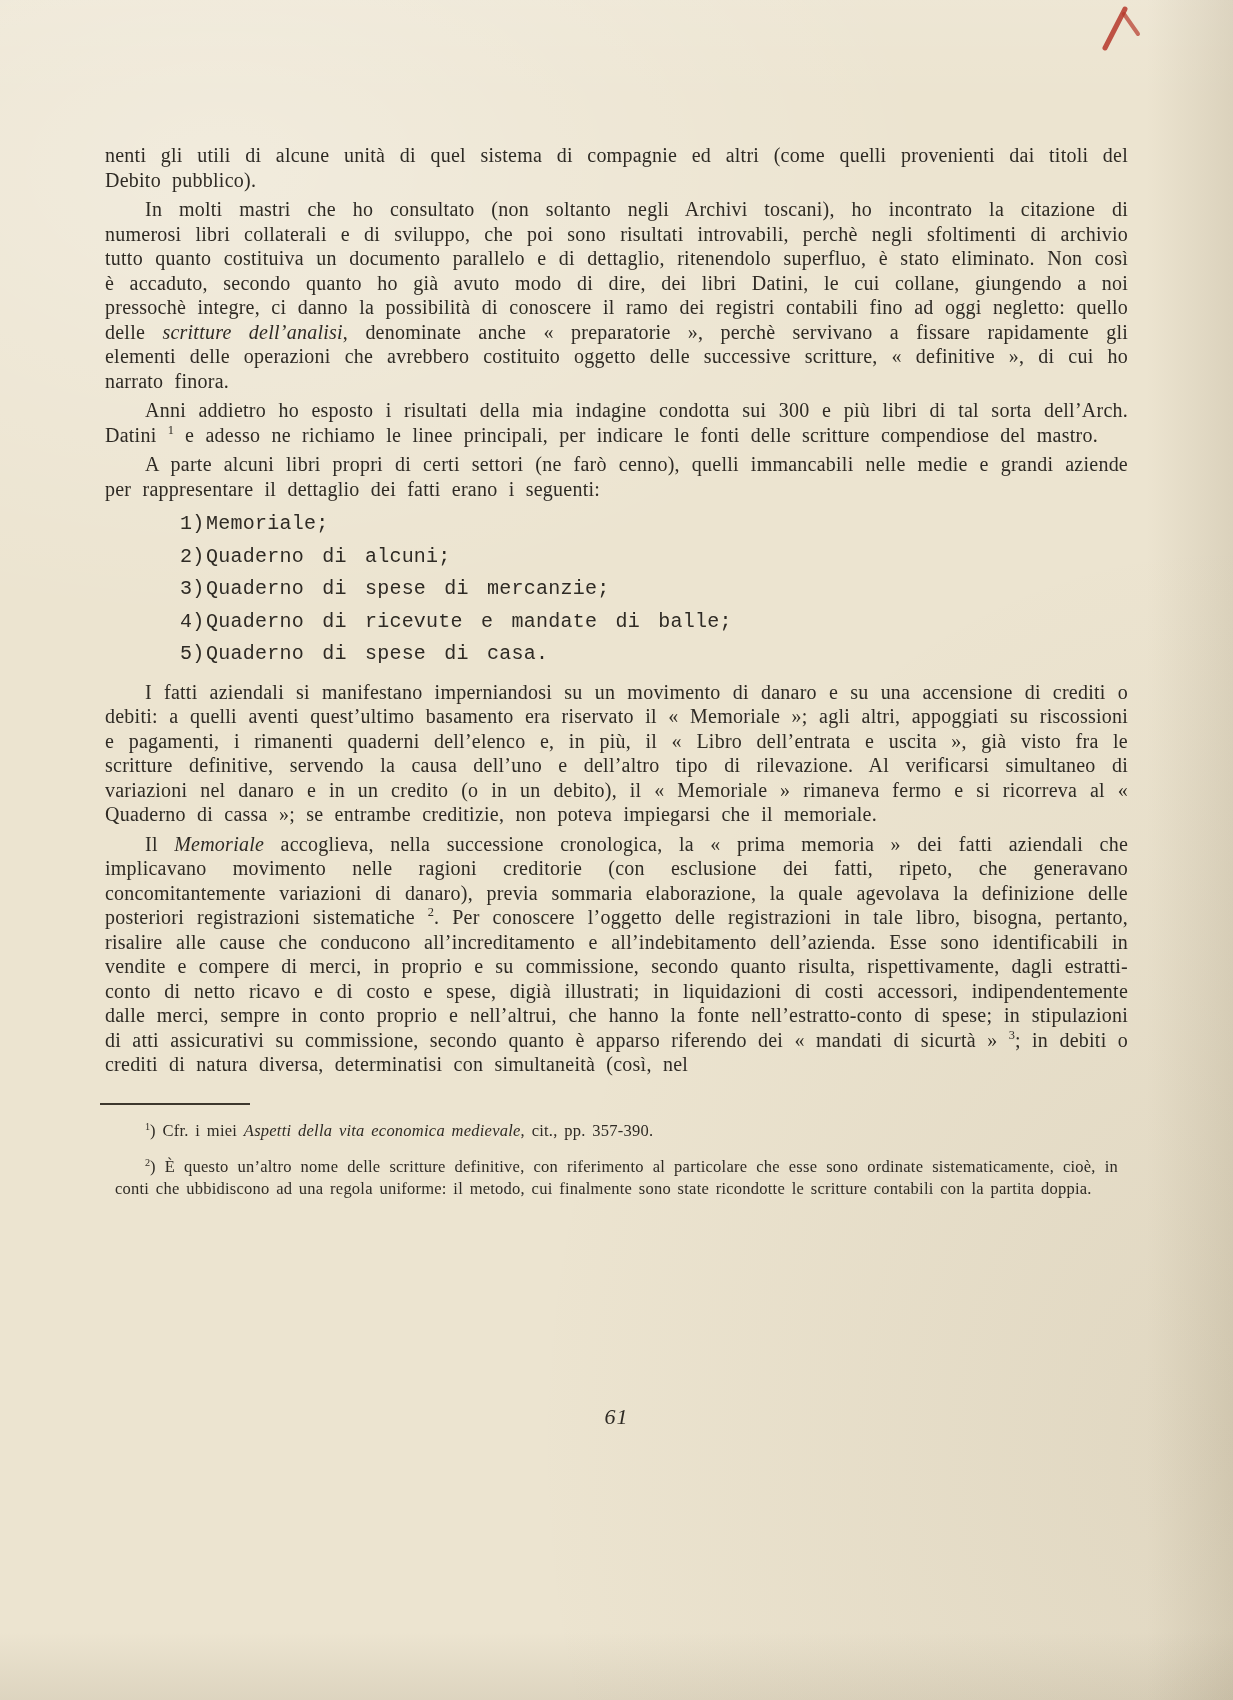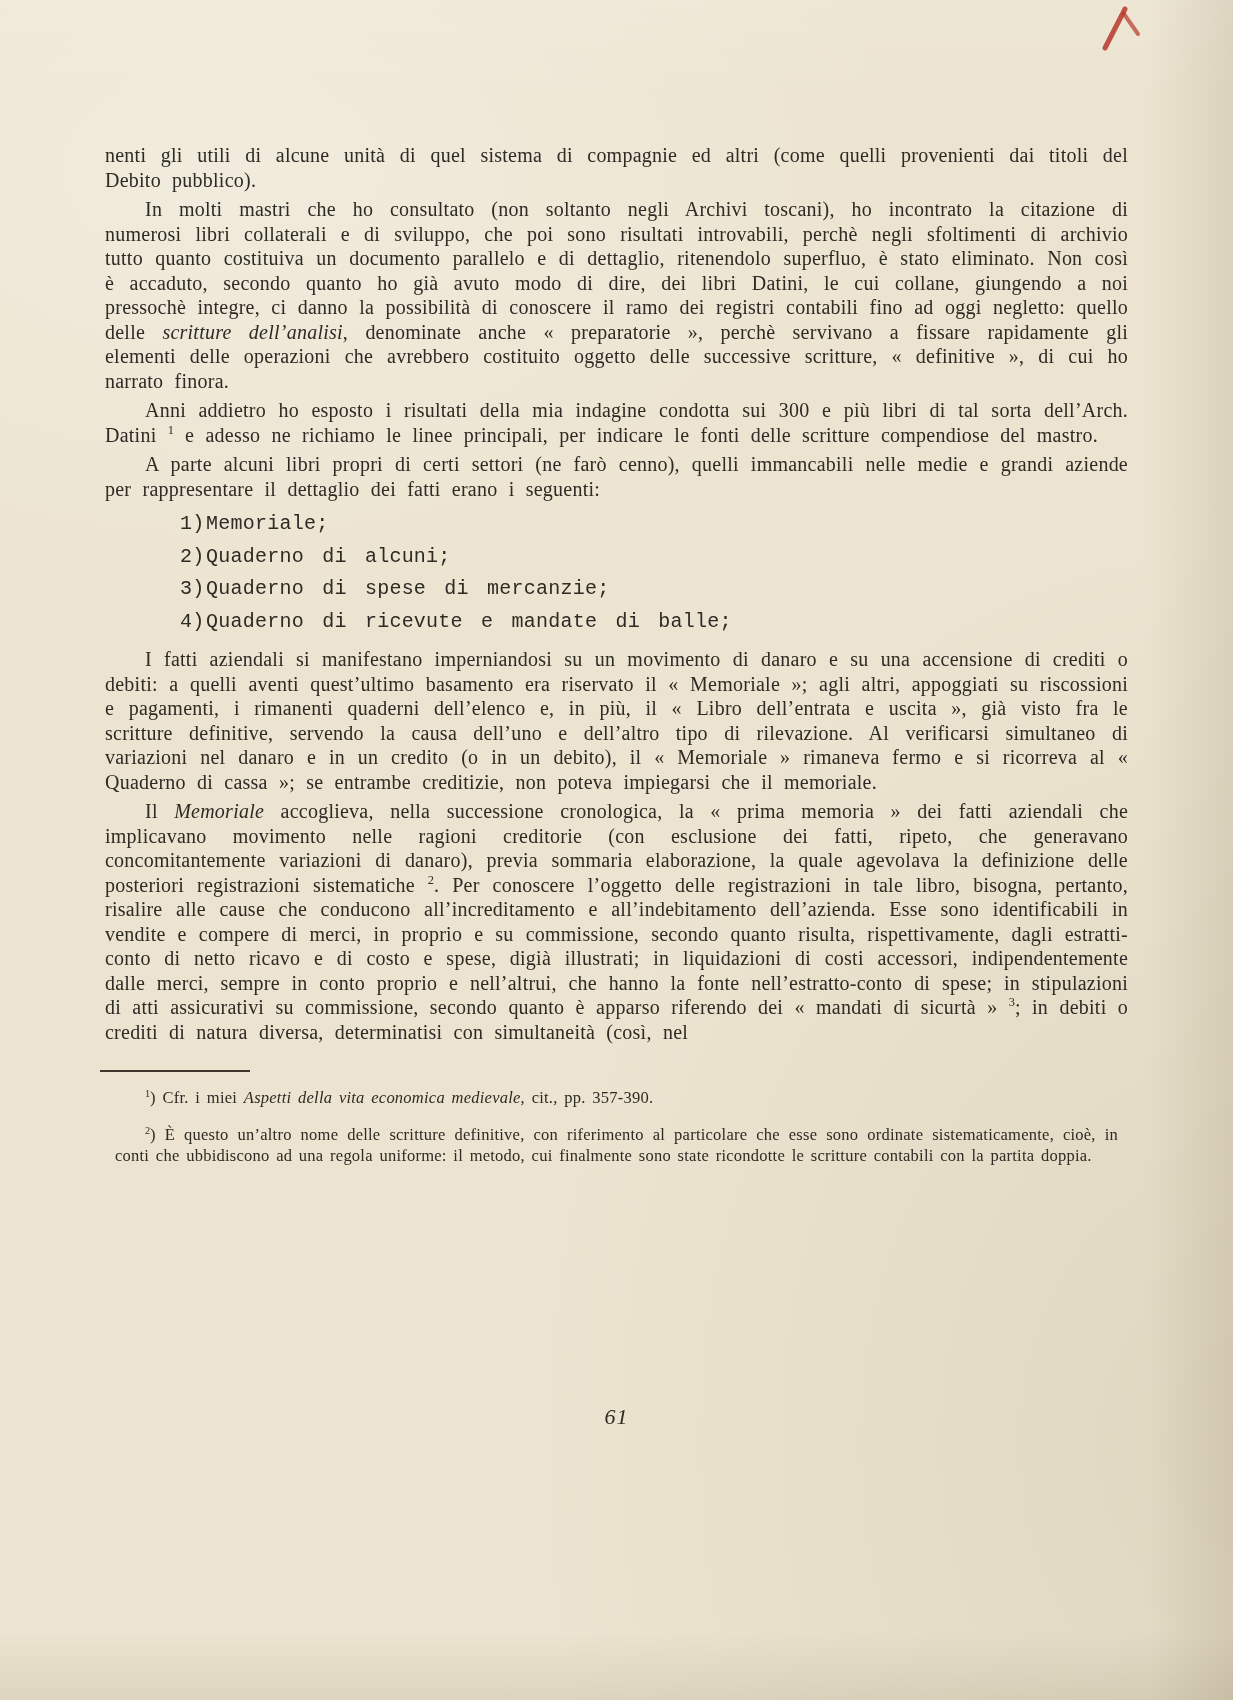--- a/index.html
+++ b/index.html
@@ -95,20 +95,21 @@
   <div>
       <p class="para"><span>nenti gli utili di alcune unità di quel sistema di compagnie ed altri (come quelli provenienti dai titoli del Debito pubblico).</span></p>
       <p class="para indent"><span>In molti mastri che ho consultato (non soltanto negli Archivi toscani), ho incontrato la citazione di numerosi libri collaterali e di sviluppo, che poi sono risultati introvabili, perchè negli sfoltimenti di archivio tutto quanto costituiva un documento parallelo e di dettaglio, ritenendolo superfluo, è stato eliminato. Non così è accaduto, secondo quanto ho già avuto modo di dire, dei libri Datini, le cui collane, giungendo a noi pressochè integre, ci danno la possibilità di conoscere il ramo dei registri contabili fino ad oggi negletto: quello delle </span><span class="it">scritture dell’analisi</span><span>, denominate anche « preparatorie », perchè servivano a fissare rapidamente gli elementi delle operazioni che avrebbero costituito oggetto delle successive scritture, « definitive », di cui ho narrato finora.</span></p>
       <p class="para indent"><span>Anni addietro ho esposto i risultati della mia indagine condotta sui 300 e più libri di tal sorta dell’Arch. Datini </span><sup>1</sup><span> e adesso ne richiamo le linee principali, per indicare le fonti delle scritture compendiose del mastro.</span></p>
       <p class="para indent"><span>A parte alcuni libri propri di certi settori (ne farò cenno), quelli immancabili nelle medie e grandi aziende per rappresentare il dettaglio dei fatti erano i seguenti:</span></p>
       <div class="book-list">
         <div class="book-list-item"><span class="list-num">1)</span><span>Memoriale;</span></div>
         <div class="book-list-item"><span class="list-num">2)</span><span>Quaderno di alcuni;</span></div>
         <div class="book-list-item"><span class="list-num">3)</span><span>Quaderno di spese di mercanzie;</span></div>
         <div class="book-list-item"><span class="list-num">4)</span><span>Quaderno di ricevute e mandate di balle;</span></div>
+        <div class="book-list-item"><span class="list-num">5)</span><span>Quaderno di spese di casa.</span></div>
       </div>
       <p class="para indent"><span>I fatti aziendali si manifestano imperniandosi su un movimento di danaro e su una accensione di crediti o debiti: a quelli aventi quest’ultimo basamento era riservato il « Memoriale »; agli altri, appoggiati su riscossioni e pagamenti, i rimanenti quaderni dell’elenco e, in più, il « Libro dell’entrata e uscita », già visto fra le scritture definitive, servendo la causa dell’uno e dell’altro tipo di rilevazione. Al verificarsi simultaneo di variazioni nel danaro e in un credito (o in un debito), il « Memoriale » rimaneva fermo e si ricorreva al « Quaderno di cassa »; se entrambe creditizie, non poteva impiegarsi che il memoriale.</span></p>
       <p class="para indent"><span>Il </span><span class="it">Memoriale</span><span> accoglieva, nella successione cronologica, la « prima memoria » dei fatti aziendali che implicavano movimento nelle ragioni creditorie (con esclusione dei fatti, ripeto, che generavano concomitantemente variazioni di danaro), previa sommaria elaborazione, la quale agevolava la definizione delle posteriori registrazioni sistematiche </span><sup>2</sup><span>. Per conoscere l’oggetto delle registrazioni in tale libro, bisogna, pertanto, risalire alle cause che conducono all’increditamento e all’indebitamento dell’azienda. Esse sono identificabili in vendite e compere di merci, in proprio e su commissione, secondo quanto risulta, rispettivamente, dagli estratti-conto di netto ricavo e di costo e spese, digià illustrati; in liquidazioni di costi accessori, indipendentemente dalle merci, sempre in conto proprio e nell’altrui, che hanno la fonte nell’estratto-conto di spese; in stipulazioni di atti assicurativi su commissione, secondo quanto è apparso riferendo dei « mandati di sicurtà » </span><sup>3</sup><span>; in debiti o crediti di natura diversa, determinatisi con simultaneità (così, nel</span></p>
     </div>
   <div class="footnote-rule"></div>
   <div class="footnotes">
       <p class="footnote"><sup>1</sup><span>) Cfr. i miei </span><span class="it">Aspetti della vita economica medievale</span><span>, cit., pp. 357-390.</span></p>
       <p class="footnote"><sup>2</sup><span>) È questo un’altro nome delle scritture definitive, con riferimento al particolare che esse sono ordinate sistematicamente, cioè, in conti che ubbidiscono ad una regola uniforme: il metodo, cui finalmente sono state ricondotte le scritture contabili con la partita doppia.</span></p>
     </div>
 </div>

